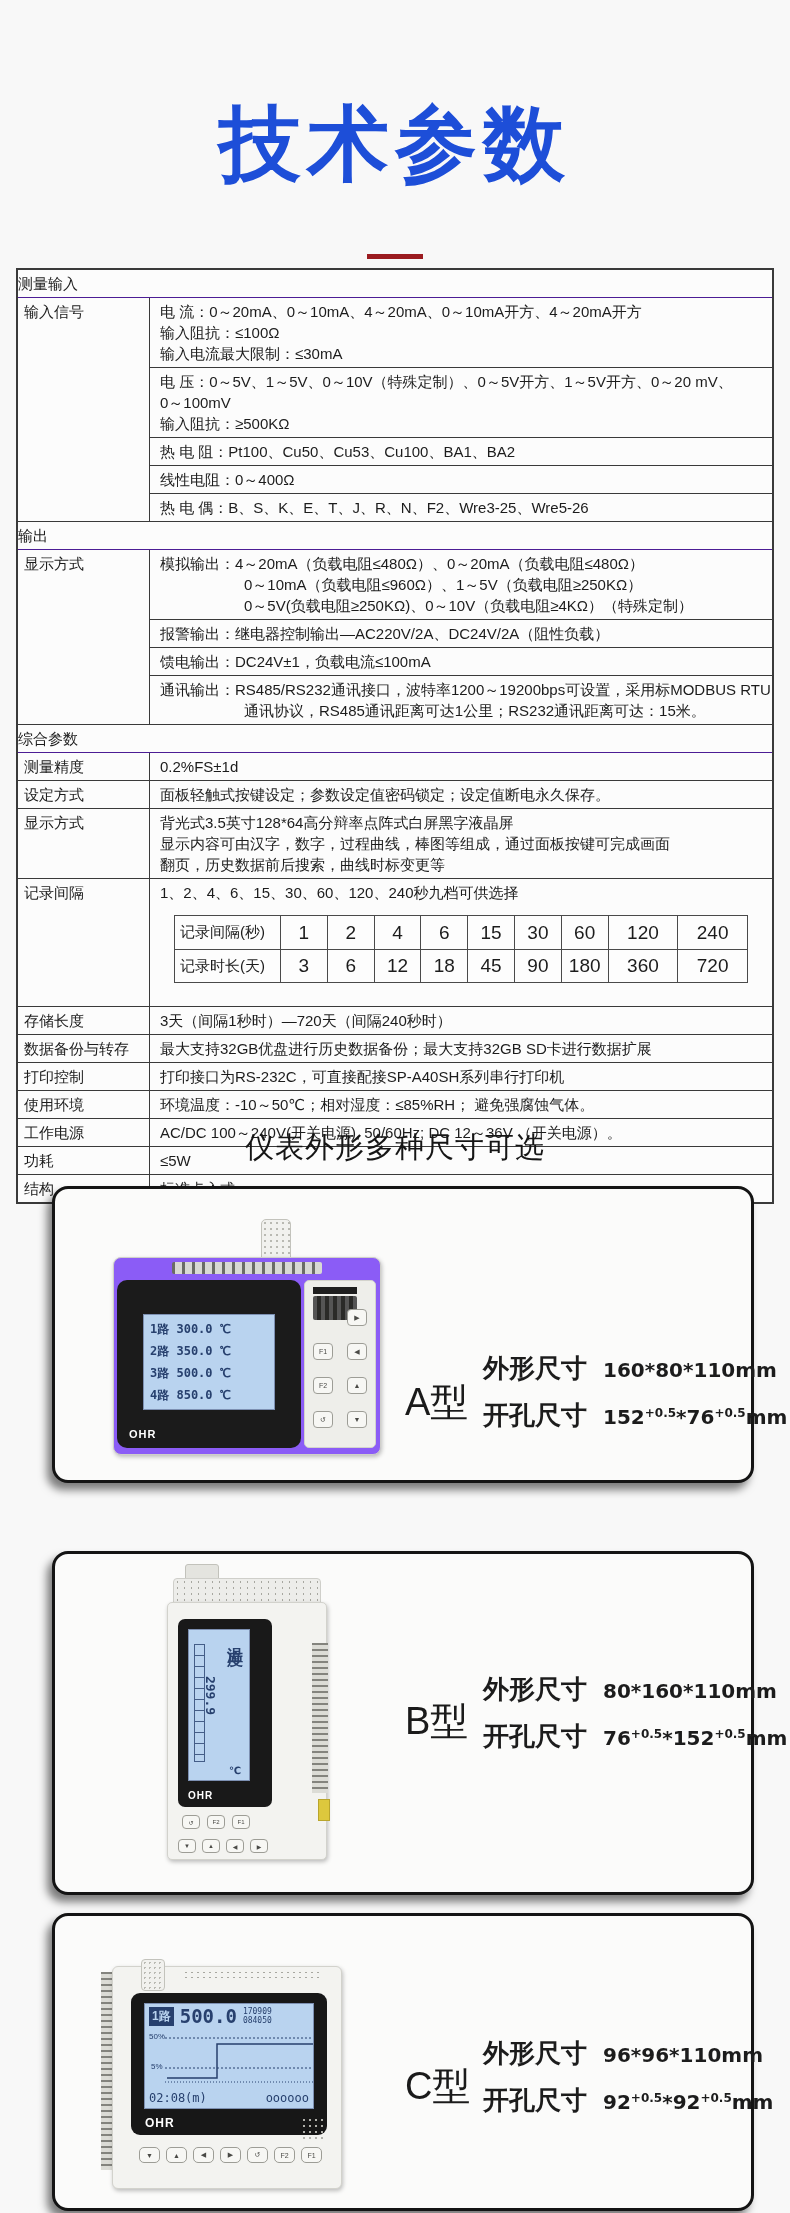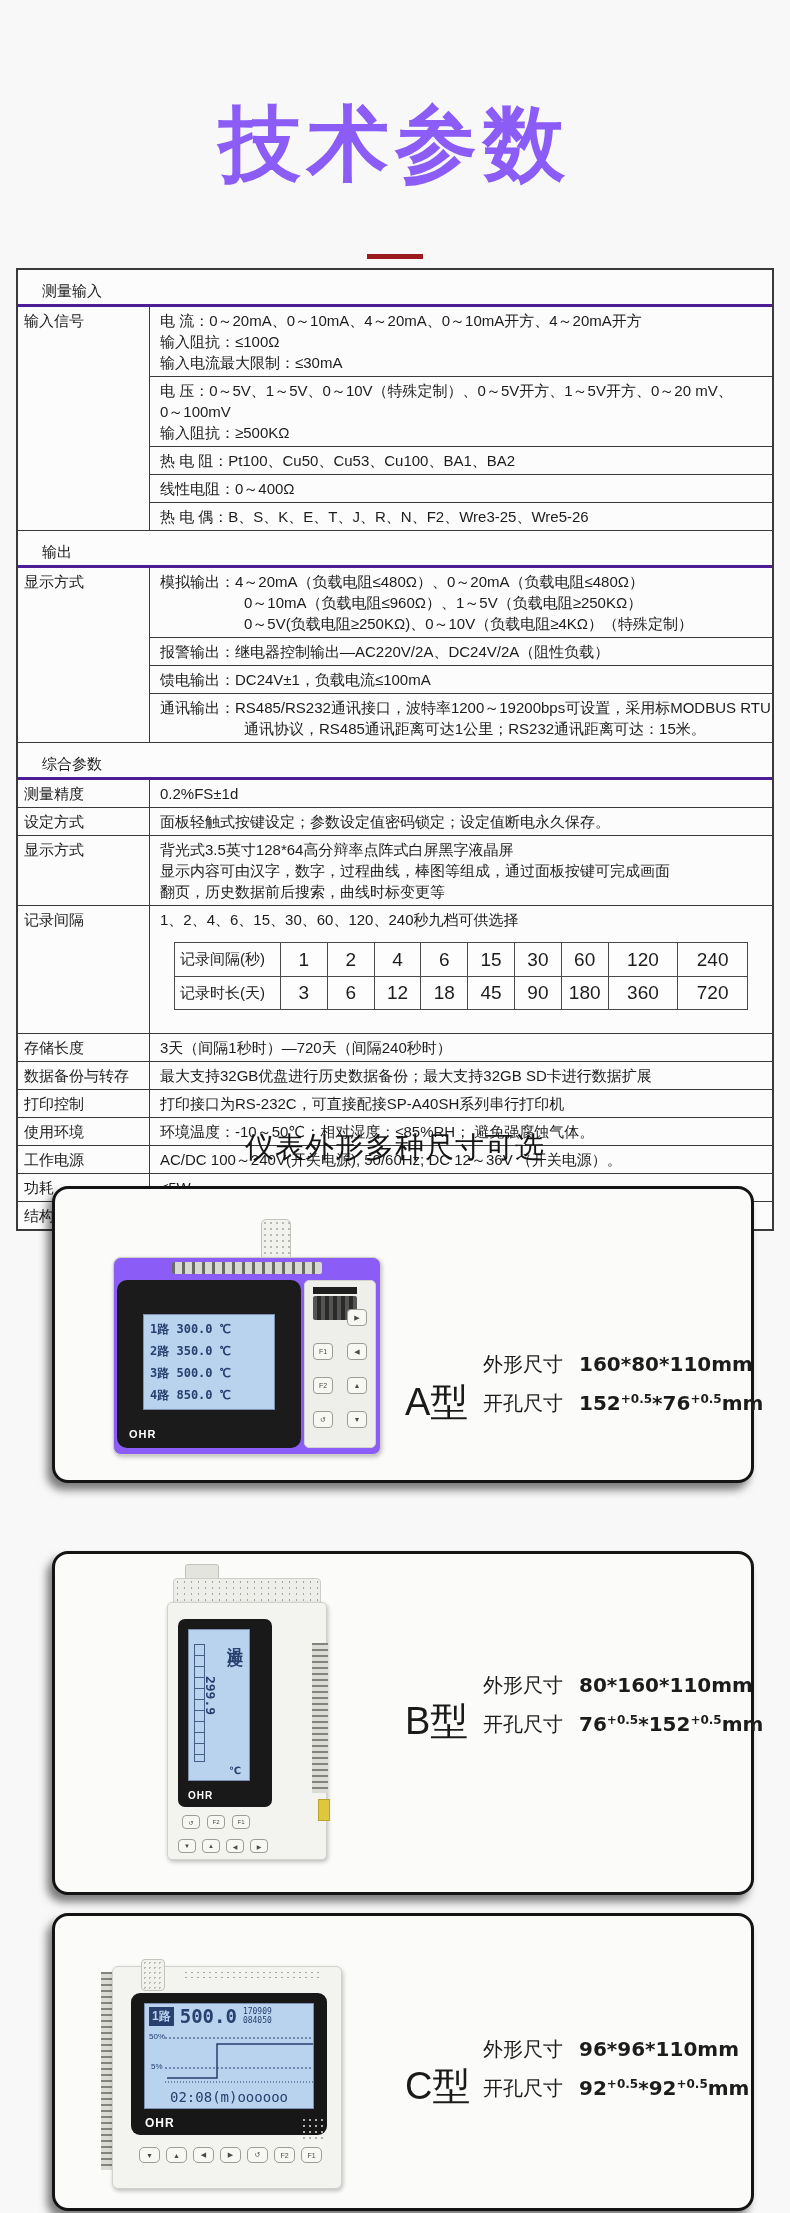--- a/index.html
+++ b/index.html
@@ -2,27 +2,27 @@
 <html><head>
 <meta charset="utf-8">
 <style>
   * { margin:0; padding:0; box-sizing:border-box; }
   html,body { background:#f8f8f8; }
   .page { position:relative; width:790px; height:2213px; background:#f8f8f8;
           font-family:"Liberation Sans","DejaVu Sans",sans-serif; color:#1c1c1c; overflow:hidden; }
 
   
   .main-title { position:absolute; top:90px; left:0; width:100%; text-align:center;
-                font-size:82px; font-weight:900; letter-spacing:6px; color:#8b5cf6; }
+                font-size:82px; font-weight:900; letter-spacing:6px; color:#1d4ed8; }
   .title-underline { position:absolute; top:254px; left:367px; width:56px; height:5px; background:#9b1b20; }
 
   
   .spec-table { position:absolute; left:16px; top:268px; width:758px;
                 border:2px solid #3a3a3a; background:#fcfcfc; font-size:15px; }
-  .sec-row { border-bottom:3px solid #4c1d95; padding:3px 24px; line-height:21px; font-size:15px;margin-top:7px; }
+  .sec-row { border-bottom:1px solid #4c1d95; padding:3px 0; line-height:21px; font-size:15px; }
   .split-row { display:flex; border-bottom:1px solid #3a3a3a; }
   .split-row:last-child { border-bottom:none; }
   .lbl { width:132px; flex:0 0 132px; border-right:1px solid #3a3a3a; padding:3px 6px; line-height:21px; }
   .cells { flex:1; min-width:0; display:flex; flex-direction:column; }
   .cell { padding:3px 10px; border-bottom:1px solid #3a3a3a; }
   .cell:last-child { border-bottom:none; }
   .line { line-height:21px; white-space:nowrap; }
   .line.indent { padding-left:84px; }
 
   
@@ -43,21 +43,21 @@
                  border:3px solid #141414; border-radius:16px;
                  box-shadow:-5px 7px 9px rgba(0,0,0,0.5); }
   .box-a { top:1186px; height:297px; }
   .box-b { top:1551px; height:344px; }
   .box-c { top:1913px; height:298px; }
   .ptype { position:absolute; left:350px; font-size:38px; color:#1a1a1a; }
   .box-a .ptype { top:188px; } .box-b .ptype { top:142px; } .box-c .ptype { top:145px; }
   .pdims { position:absolute; left:428px; display:flex; flex-direction:column; gap:12px; }
   .box-a .pdims { top:162px; } .box-b .pdims { top:118px; } .box-c .pdims { top:120px; }
   .dim-row { display:flex; align-items:baseline; gap:16px; }
-  .dim-label { font-size:20px; font-weight:normal; white-space:nowrap; }
+  .dim-label { font-size:26px; font-weight:bold; white-space:nowrap; }
   .dim-value { font-size:20px; font-weight:bold; font-family:"DejaVu Sans",sans-serif; white-space:nowrap; }
   .sup { font-size:12px; vertical-align:7px; font-weight:bold; }
 
   
   .device-a { position:absolute; left:58px; top:68px; width:268px; height:198px; }
   .da-body { position:absolute; inset:0; background:#8b5cf6; border:1px solid #cfcfca; border-radius:8px;
              box-shadow:1px 2px 4px rgba(0,0,0,0.25); }
   .da-topstrip { position:absolute; top:4px; left:58px; width:150px; height:12px;
                  background:repeating-linear-gradient(90deg,#6b6b66 0 3px,#d9d9d4 3px 10px); border-radius:2px; }
   .da-bezel { position:absolute; left:3px; top:22px; width:184px; height:168px; background:#1b1b1b; border-radius:10px; }
@@ -117,22 +117,22 @@
   .dc-bezel { position:absolute; left:18px; top:26px; width:196px; height:142px; background:#171717; border-radius:9px; }
   .dc-lcd { position:absolute; left:13px; top:10px; width:170px; height:106px; background:#b9d3ef;
             border:1px solid #7d90b2; color:#27406e; }
   .dc-row1 { position:absolute; left:4px; top:3px; display:flex; align-items:flex-start; gap:6px; }
   .dc-ch { background:#27406e; color:#b9d3ef; font-size:12px; font-weight:bold; padding:1px 3px; }
   .dc-val { font-family:"DejaVu Sans Mono",monospace; font-size:19px; font-weight:bold; line-height:19px; }
   .dc-dt { display:flex; flex-direction:column; font-size:8px; line-height:9px; font-family:"DejaVu Sans Mono",monospace; }
   .dc-pct-hi { position:absolute; left:4px; top:28px; font-size:8px; }
   .dc-pct-lo { position:absolute; left:6px; top:58px; font-size:8px; }
   .dc-chart { position:absolute; left:2px; top:26px; }
-  .dc-row3 { position:absolute; left:4px; bottom:3px; right:4px; display:flex; justify-content:center;
-             font-size:14px; font-family:"DejaVu Sans Mono",monospace; }
+  .dc-row3 { position:absolute; left:4px; bottom:3px; right:4px; display:flex; justify-content:space-between;
+             font-size:12px; font-family:"DejaVu Sans Mono",monospace; }
   .dc-logo { position:absolute; left:14px; bottom:5px; color:#fff; font-size:12px; font-weight:bold; letter-spacing:1px; }
   .dc-keys { position:absolute; left:26px; top:180px; display:flex; gap:6px; }
   .dc-key { width:21px; height:16px; background:#f7f7f4; border:1px solid #9d9d96; border-radius:5px;
             font-size:7px; color:#4a4a46; display:flex; align-items:center; justify-content:center; }
   .dc-spk { position:absolute; right:14px; top:150px; width:26px; height:22px;
             background-image:radial-gradient(#b0b0aa 1px,transparent 1px); background-size:6px 6px; }
 </style>
 </head>
 <body>
 

